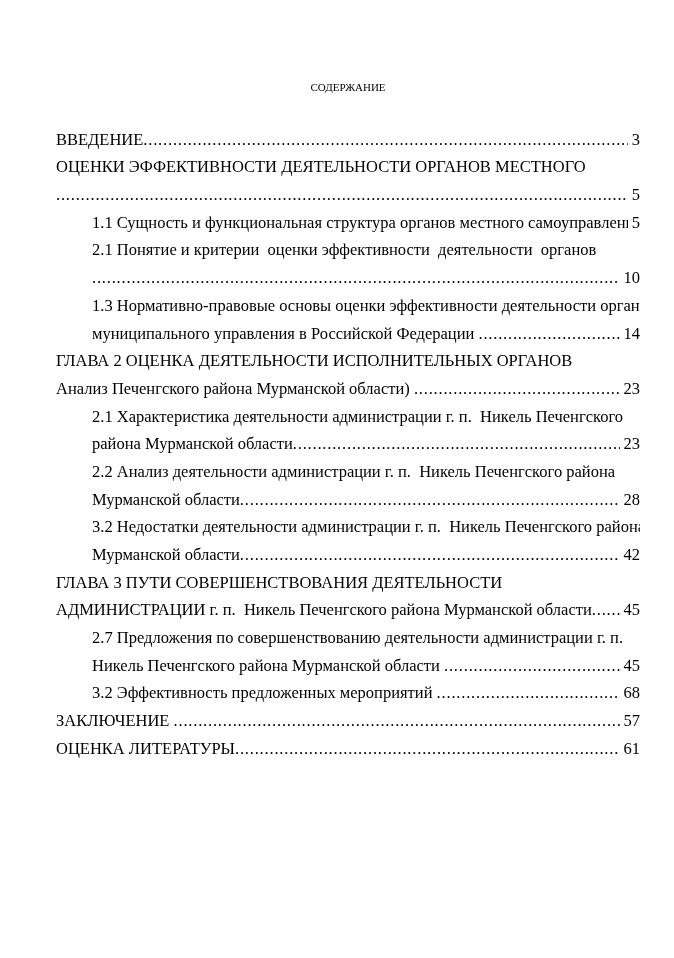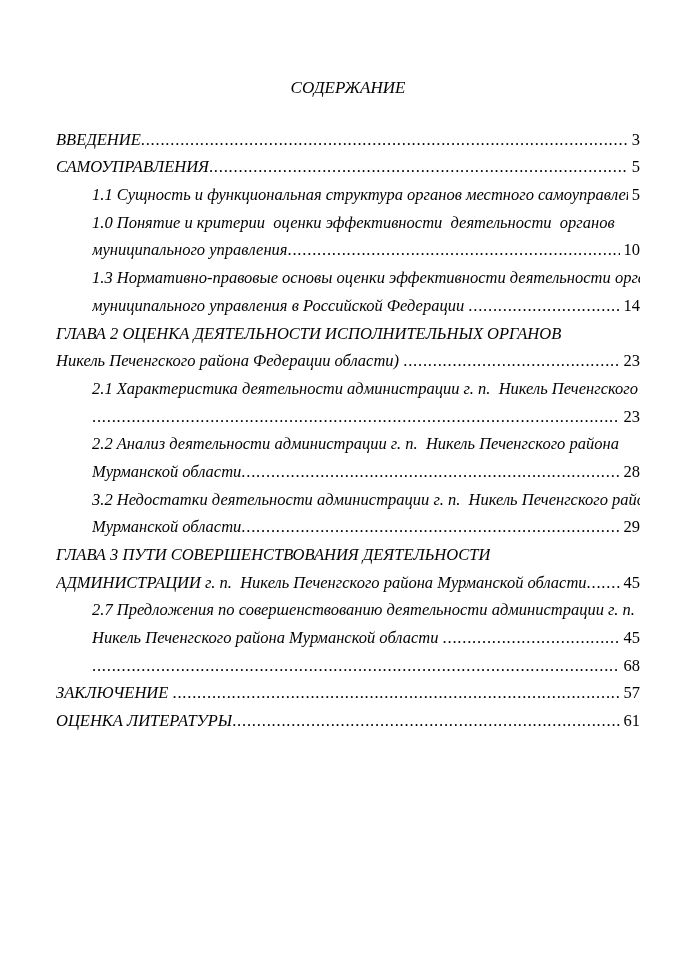--- a/index.html
+++ b/index.html
@@ -17,42 +17,40 @@
   }
   .toc {
     position: absolute;
     left: 56px;
     top: 74px;
     width: 584px;
     font-size: 16.5px;
   }
   .toc-title {
     margin: 0 0 24px 0;
-    font-size: 17px;
+    font-size: 11px;
     font-weight: normal;
     text-align: center;
     line-height: 27.7px;
     height: 27.7px;
-    font-style: italic;
   }
   .toc-line {
     display: flex;
     height: 27.7px;
     line-height: 27.7px;
   }
   .toc-line.indent-1 {
     padding-left: 36px;
   }
   .toc-text {
     white-space: pre;
     flex: 0 1 auto;
     min-width: 0;
     overflow: hidden;
     line-height: 27.7px;
-    font-style: italic;
   }
   .toc-leader {
     flex: 1 1 0;
     min-width: 0;
     overflow: hidden;
     white-space: nowrap;
     letter-spacing: 0.8px;
     line-height: 27.7px;
   }
   .toc-page {
@@ -67,101 +65,105 @@
 
 <div class="toc">
   <h1 class="toc-title">СОДЕРЖАНИЕ</h1>
   <div id="toc-lines">
       <div class="toc-line">
     <span class="toc-text">ВВЕДЕНИЕ</span>
     <span class="toc-leader">................................................................................................................................................................................................................................................</span>
     <span class="toc-page">3</span>
   </div>
       <div class="toc-line">
-    <span class="toc-text">САМОУПРАВЛЕНИЯ</span>
+    <span class="toc-text">ОЦЕНКИ ЭФФЕКТИВНОСТИ ДЕЯТЕЛЬНОСТИ ОРГАНОВ МЕСТНОГО</span>
+
+  </div>
+      <div class="toc-line">
     <span class="toc-leader">................................................................................................................................................................................................................................................</span>
     <span class="toc-page">5</span>
   </div>
       <div class="toc-line indent-1">
     <span class="toc-text">1.1 Сущность и функциональная структура органов местного самоуправления</span>
     <span class="toc-leader">................................................................................................................................................................................................................................................</span>
     <span class="toc-page">5</span>
   </div>
       <div class="toc-line indent-1">
-    <span class="toc-text">1.0 Понятие и критерии  оценки эффективности  деятельности  органов</span>
+    <span class="toc-text">2.1 Понятие и критерии  оценки эффективности  деятельности  органов</span>
 
   </div>
       <div class="toc-line indent-1">
-    <span class="toc-text">муниципального управления</span>
     <span class="toc-leader">................................................................................................................................................................................................................................................</span>
     <span class="toc-page">10</span>
   </div>
       <div class="toc-line indent-1">
     <span class="toc-text">1.3 Нормативно-правовые основы оценки эффективности деятельности органов</span>
 
   </div>
       <div class="toc-line indent-1">
     <span class="toc-text">муниципального управления в Российской Федерации </span>
     <span class="toc-leader">................................................................................................................................................................................................................................................</span>
     <span class="toc-page">14</span>
   </div>
       <div class="toc-line">
     <span class="toc-text">ГЛАВА 2 ОЦЕНКА ДЕЯТЕЛЬНОСТИ ИСПОЛНИТЕЛЬНЫХ ОРГАНОВ</span>
 
   </div>
       <div class="toc-line">
-    <span class="toc-text">Никель Печенгского района Федерации области) </span>
+    <span class="toc-text">Анализ Печенгского района Мурманской области) </span>
     <span class="toc-leader">................................................................................................................................................................................................................................................</span>
     <span class="toc-page">23</span>
   </div>
       <div class="toc-line indent-1">
     <span class="toc-text">2.1 Характеристика деятельности администрации г. п.  Никель Печенгского</span>
 
   </div>
       <div class="toc-line indent-1">
+    <span class="toc-text">района Мурманской области</span>
     <span class="toc-leader">................................................................................................................................................................................................................................................</span>
     <span class="toc-page">23</span>
   </div>
       <div class="toc-line indent-1">
     <span class="toc-text">2.2 Анализ деятельности администрации г. п.  Никель Печенгского района</span>
 
   </div>
       <div class="toc-line indent-1">
     <span class="toc-text">Мурманской области</span>
     <span class="toc-leader">................................................................................................................................................................................................................................................</span>
     <span class="toc-page">28</span>
   </div>
       <div class="toc-line indent-1">
     <span class="toc-text">3.2 Недостатки деятельности администрации г. п.  Никель Печенгского района</span>
 
   </div>
       <div class="toc-line indent-1">
     <span class="toc-text">Мурманской области</span>
     <span class="toc-leader">................................................................................................................................................................................................................................................</span>
-    <span class="toc-page">29</span>
+    <span class="toc-page">42</span>
   </div>
       <div class="toc-line">
     <span class="toc-text">ГЛАВА 3 ПУТИ СОВЕРШЕНСТВОВАНИЯ ДЕЯТЕЛЬНОСТИ</span>
 
   </div>
       <div class="toc-line">
     <span class="toc-text">АДМИНИСТРАЦИИ г. п.  Никель Печенгского района Мурманской области</span>
     <span class="toc-leader">................................................................................................................................................................................................................................................</span>
     <span class="toc-page">45</span>
   </div>
       <div class="toc-line indent-1">
     <span class="toc-text">2.7 Предложения по совершенствованию деятельности администрации г. п.</span>
 
   </div>
       <div class="toc-line indent-1">
     <span class="toc-text">Никель Печенгского района Мурманской области </span>
     <span class="toc-leader">................................................................................................................................................................................................................................................</span>
     <span class="toc-page">45</span>
   </div>
       <div class="toc-line indent-1">
+    <span class="toc-text">3.2 Эффективность предложенных мероприятий </span>
     <span class="toc-leader">................................................................................................................................................................................................................................................</span>
     <span class="toc-page">68</span>
   </div>
       <div class="toc-line">
     <span class="toc-text">ЗАКЛЮЧЕНИЕ </span>
     <span class="toc-leader">................................................................................................................................................................................................................................................</span>
     <span class="toc-page">57</span>
   </div>
       <div class="toc-line">
     <span class="toc-text">ОЦЕНКА ЛИТЕРАТУРЫ</span>

